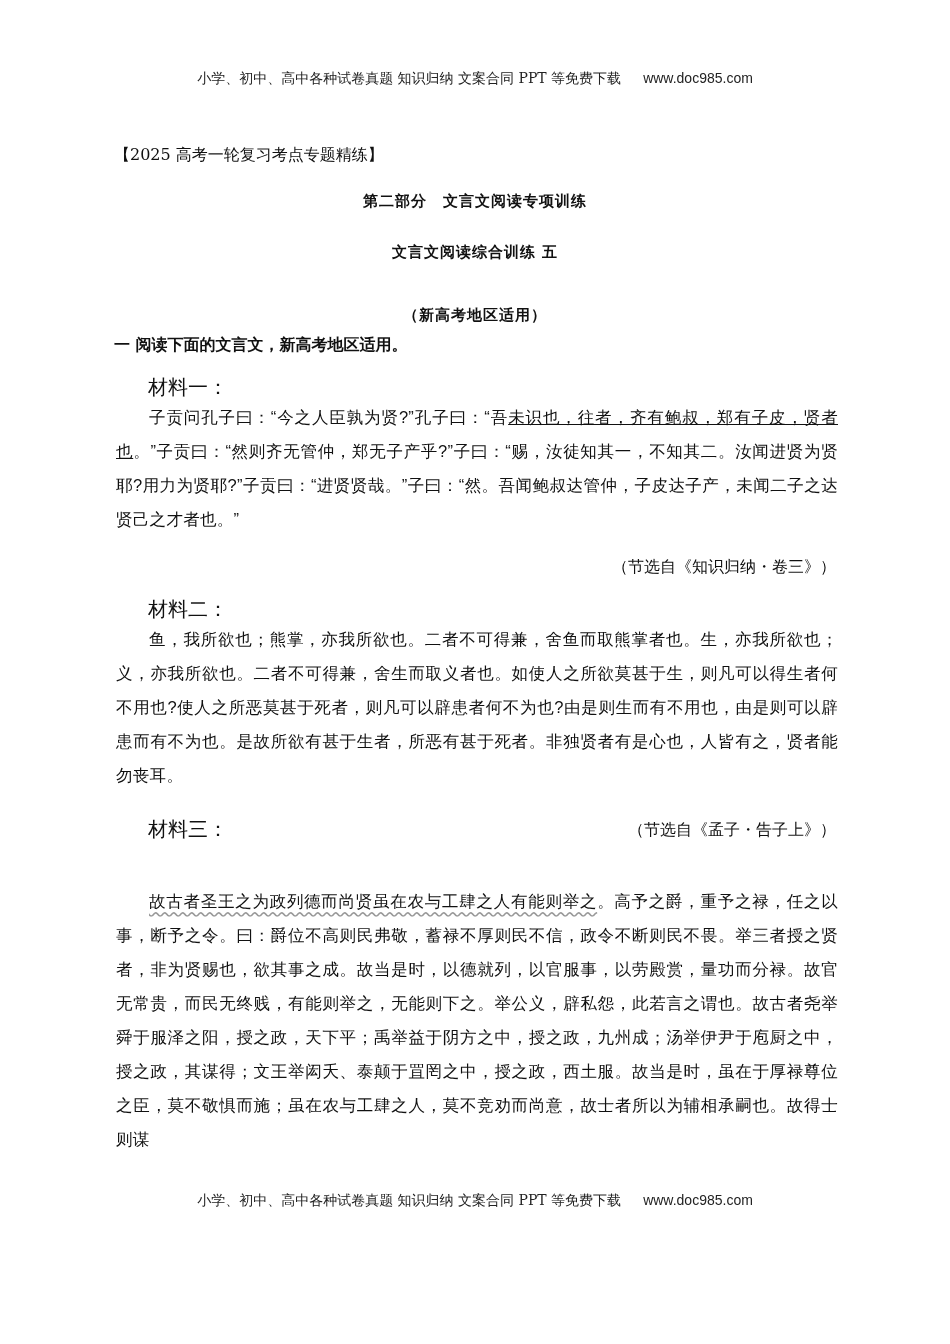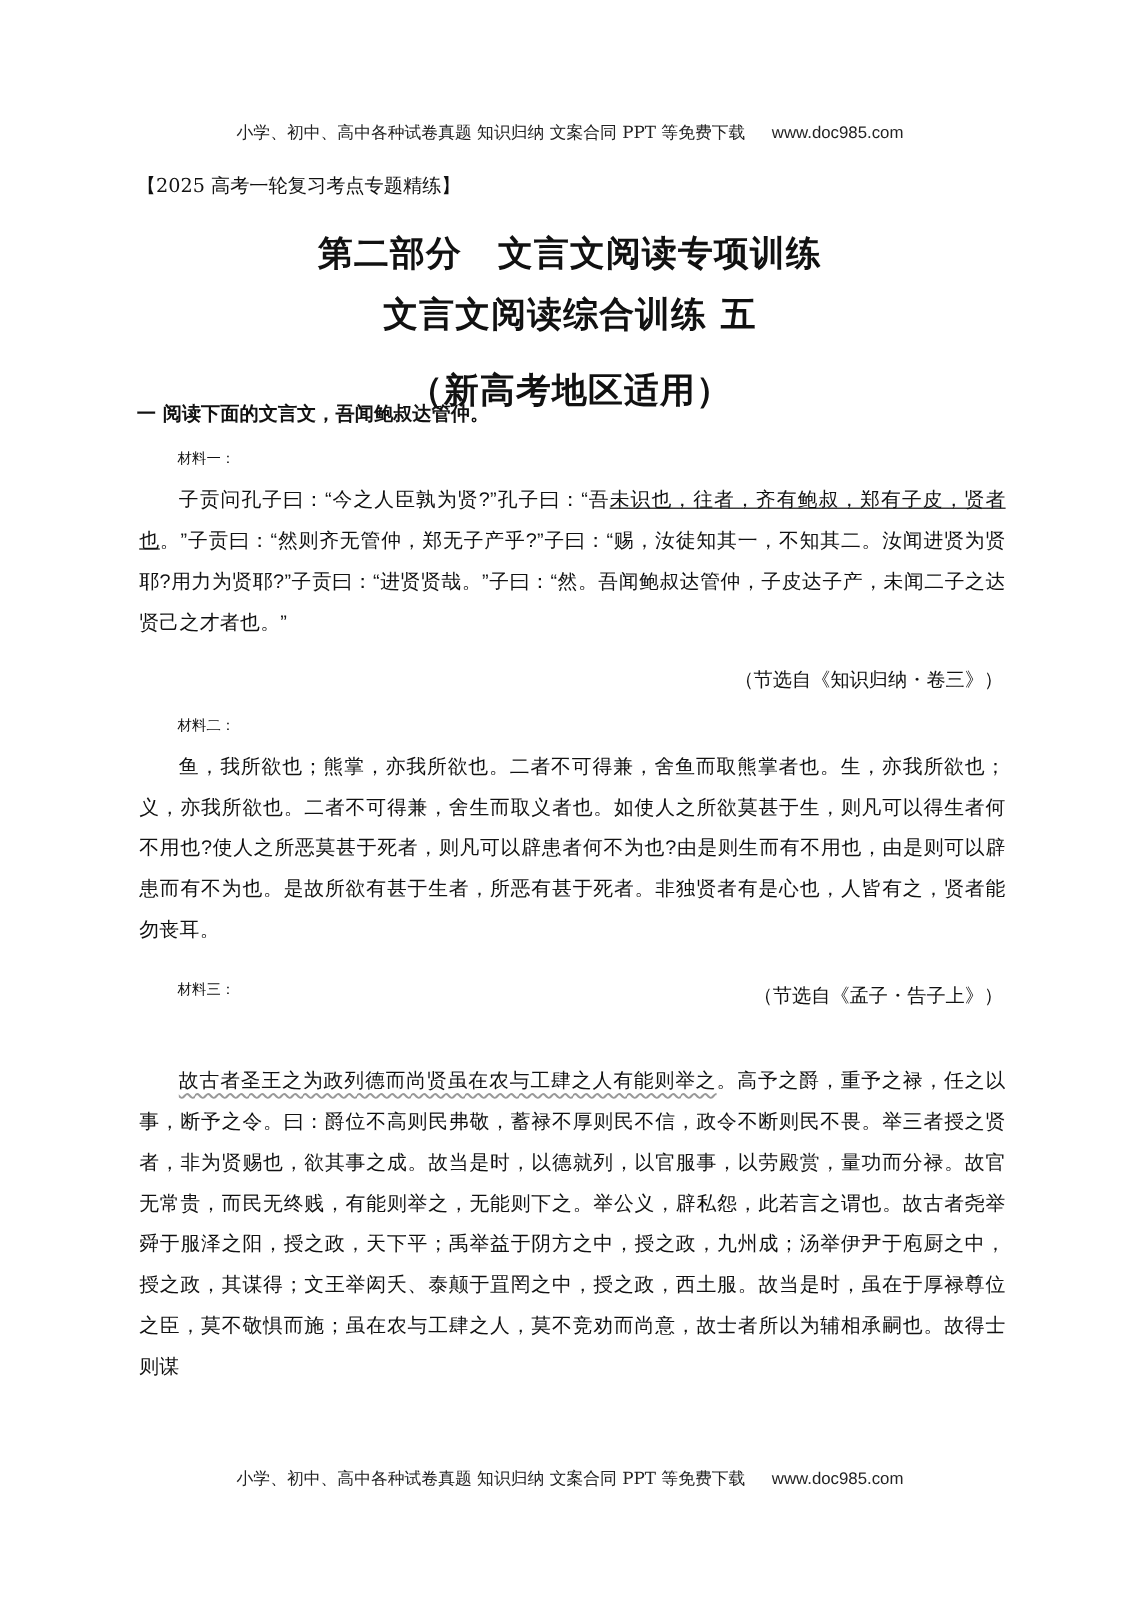--- a/index.html
+++ b/index.html
@@ -1,41 +1,41 @@
 <!DOCTYPE html>
 <html><head>
 <meta charset="utf-8">
 <style>
   html, body { margin: 0; padding: 0; background: #ffffff; }
   body { width: 950px; height: 1344px; position: relative; overflow: hidden; color: #111; }
-  .hdr { position: absolute; left: 0; width: 950px; text-align: center; font-family: "DejaVu Serif", serif; font-size: 14px; color: #222; margin-top: 32px; }
+  .hdr { position: absolute; left: 0; width: 950px; text-align: center; font-family: "DejaVu Serif", serif; font-size: 14px; color: #222; }
   .hdr .site { font-family: "Liberation Sans", sans-serif; margin-left: 22px; }
   .tag { position: absolute; left: 114px; top: 145px; font-family: "DejaVu Serif", serif; font-size: 16px; }
-  .title { position: absolute; left: 0; width: 950px; text-align: center; font-family: "DejaVu Sans", sans-serif; font-weight: bold; font-size: 29px; letter-spacing: 1px; }
+  .title { position: absolute; left: 0; width: 950px; text-align: center; font-family: "DejaVu Sans", sans-serif; font-weight: bold; font-size: 15px; letter-spacing: 1px; }
   .q { position: absolute; left: 114px; top: 335px; font-family: "DejaVu Sans", sans-serif; font-weight: bold; font-size: 16px; }
-  .mat { position: absolute; left: 148px; font-family: "DejaVu Serif", serif; font-size: 12px; }
+  .mat { position: absolute; left: 148px; font-family: "DejaVu Serif", serif; font-size: 20px; }
   .para { position: absolute; left: 116px; width: 722px; font-family: Liberation Sans, sans-serif; font-size: 16.5px; line-height: 34px; text-indent: 33px; text-align: justify; letter-spacing: 0.3px; }
   .src { position: absolute; right: 114px; font-family: "DejaVu Serif", serif; font-size: 16px; }
   .u { text-decoration: underline; }
   .w { text-decoration: underline wavy #999; text-underline-offset: 4px; }
 </style>
 </head>
 <body>
 
 <div class="hdr" style="top:70px;">
   <span>小学、初中、高中各种试卷真题  知识归纳  文案合同  PPT 等免费下载</span><span class="site">www.doc985.com</span>
 </div>
 
 <div class="tag">【2025 高考一轮复习考点专题精练】</div>
 
 <div class="title" style="top:192px;">第二部分　文言文阅读专项训练</div>
 <div class="title" style="top:243px;">文言文阅读综合训练  五</div>
 <div class="title" style="top:293px;margin-top:13px;">（新高考地区适用）</div>
 
-<div class="q">一  阅读下面的文言文，吾闻鲍叔达管仲。</div>
+<div class="q">一  阅读下面的文言文，新高考地区适用。</div>
 
 <div class="mat" style="top:374px;">材料一：</div>
 <div class="para" style="top:400px;"><span>子贡问孔子曰：“今之人臣孰为贤?”孔子曰：“吾</span><span class="u">未识也，往者，齐有鲍叔，郑有子皮，贤者也</span><span>。”子贡曰：“然则齐无管仲，郑无子产乎?”子曰：“赐，汝徒知其一，不知其二。汝闻进贤为贤耶?用力为贤耶?”子贡曰：“进贤贤哉。”子曰：“然。吾闻鲍叔达管仲，子皮达子产，未闻二子之达贤己之才者也。”</span></div>
 <div class="src" style="top:557px;">（节选自《知识归纳・卷三》）</div>
 
 <div class="mat" style="top:596px;font-family:Liberation Serif, serif;">材料二：</div>
 <div class="para" style="top:622px;"><span>鱼，我所欲也；熊掌，亦我所欲也。二者不可得兼，舍鱼而取熊掌者也。生，亦我所欲也；义，亦我所欲也。二者不可得兼，舍生而取义者也。如使人之所欲莫甚于生，则凡可以得生者何不用也?使人之所恶莫甚于死者，则凡可以辟患者何不为也?由是则生而有不用也，由是则可以辟患而有不为也。是故所欲有甚于生者，所恶有甚于死者。非独贤者有是心也，人皆有之，贤者能勿丧耳。</span></div>
 <div class="src" style="top:820px;">（节选自《孟子・告子上》）</div>
 
 <div class="mat" style="top:816px;">材料三：</div>

